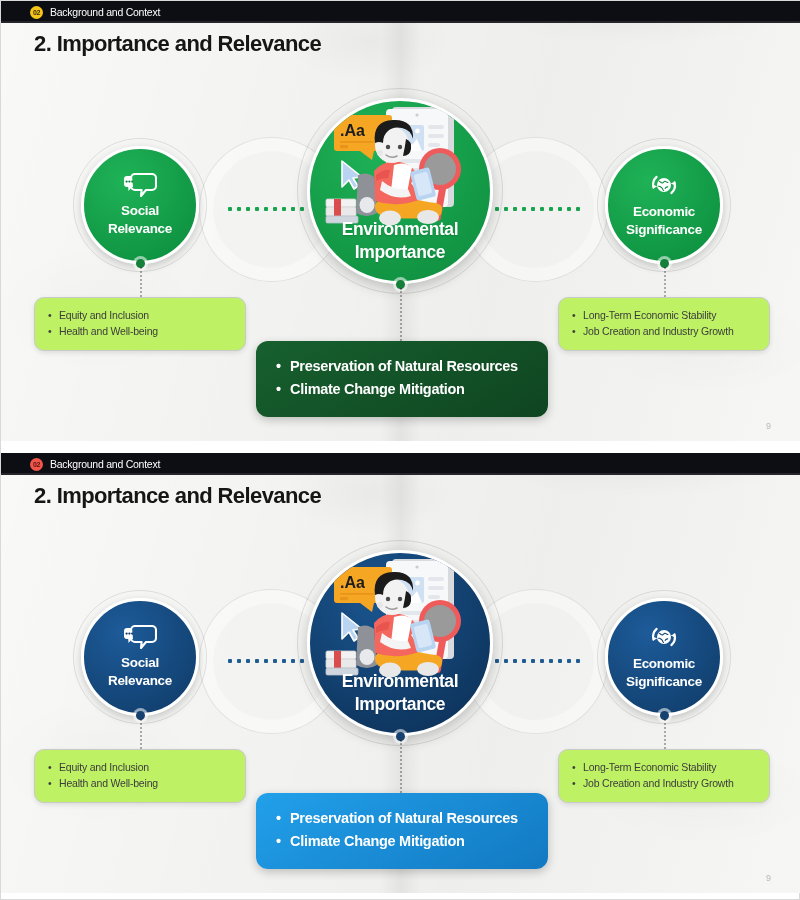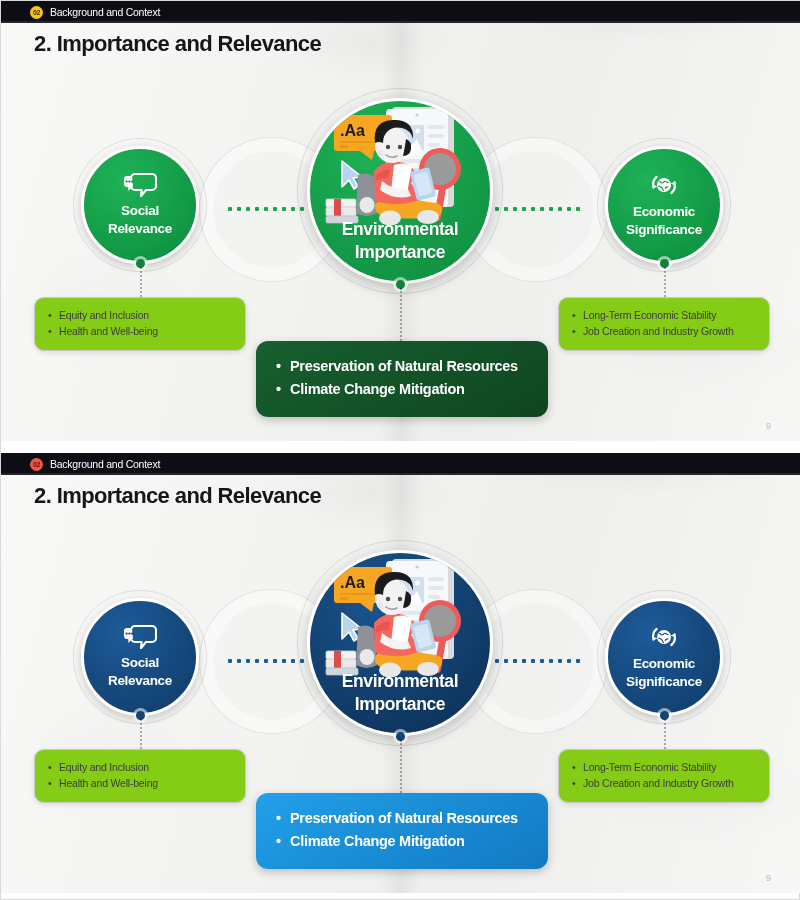--- a/index.html
+++ b/index.html
@@ -205,21 +205,21 @@
   .stem-dot {
     position: absolute;
     width: 9px; height: 9px;
     border-radius: 50%;
     box-shadow: 0 0 0 3px rgba(255,255,255,0.55);
   }
 
   
   .info-box {
     position: absolute;
-    background: #84cc16;
+    background: #bef264;
     border: 1px solid #c9c9c9;
     border-radius: 10px;
     padding: 9px 12px 10px 12px;
     box-shadow: 0 2px 5px rgba(0,0,0,0.10);
   }
   .info-box li {
     list-style: none;
     font-size: 10.5px;
     color: #3c3c3c;
     line-height: 1.55;

